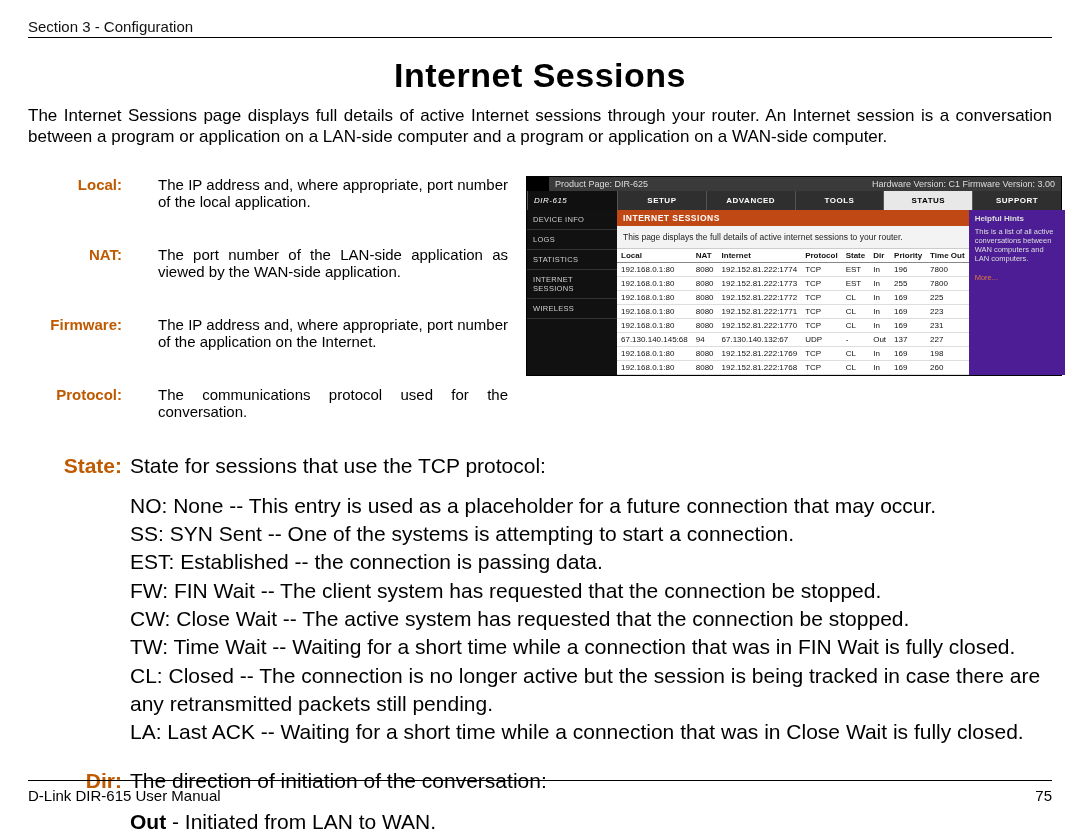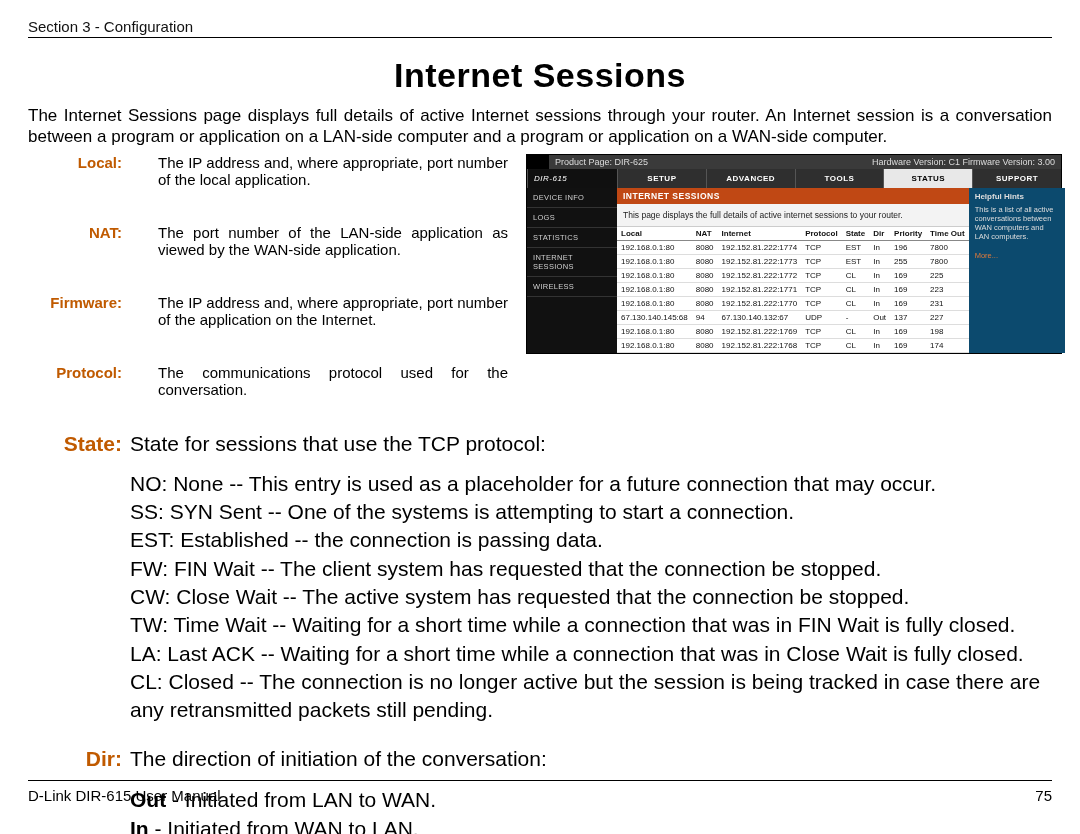--- a/index.html
+++ b/index.html
@@ -15,21 +15,21 @@
   .top-line { font-size: 15px; color: #111; margin-bottom: 2px; }
   .hr { border: none; border-top: 1.5px solid #000; width: 100%; }
   h1.title {
     font-family: "Arial Narrow", Arial, sans-serif;
     font-weight: 800;
     font-size: 34px;
     text-align: center;
     letter-spacing: 0.5px;
     margin: 18px 0 10px 0;
   }
-  .intro { font-size: 17px; line-height: 1.25; text-align: justify; margin-bottom: 6px; }
+  .intro { font-size: 17px; line-height: 1.25; text-align: justify; margin-bottom: 28px; }
 
   .content-row { display: flex; gap: 18px; align-items: flex-start; }
   .defs-col { flex: 0 0 480px; }
   .img-col { flex: 1; }
 
   .def-grid {
     display: grid;
     grid-template-columns: 94px 1fr;
     column-gap: 8px;
     row-gap: 22px;
@@ -100,21 +100,21 @@
   .router .main { flex: 1; background: #fff; }
   .router .main .m-title {
     background: #c04814; color: #fff; font-weight: 700;
     font-size: 8.5px; padding: 3px 6px; letter-spacing: 0.5px;
   }
   .router .main .m-desc {
     background: #f3f3f3; color: #222; font-size: 8.5px;
     padding: 6px; border-bottom: 1px solid #ccc;
   }
   .router .hints {
-    flex: 0 0 96px; background: #0c4a6e; color: #ddd;
+    flex: 0 0 96px; background: #4c1d95; color: #ddd;
     font-size: 7.5px; padding: 4px 6px;
   }
   .router .hints .h-title { font-weight: 700; margin-bottom: 4px; font-size: 8px; }
   .router .hints .more { color: #e27a3a; margin-top: 10px; }
 
   .router table.sess {
     width: 100%; border-collapse: collapse; font-size: 8px; color: #111;
   }
   .router table.sess th, .router table.sess td {
     text-align: left; padding: 2px 4px; border-bottom: 1px solid #ddd;
@@ -259,21 +259,21 @@
                   <td>198</td>
                 </tr>
                 <tr>
                   <td>192.168.0.1:80</td>
                   <td>8080</td>
                   <td>192.152.81.222:1768</td>
                   <td>TCP</td>
                   <td>CL</td>
                   <td>In</td>
                   <td>169</td>
-                  <td>174</td>
+                  <td>260</td>
                 </tr>
               </tbody>
           </table>
         </div>
         <div class="hints">
           <div class="h-title">Helpful Hints</div>
           <div>This is a list of all active conversations between WAN computers and LAN computers.</div>
           <div class="more">More...</div>
         </div>
       </div>
@@ -285,22 +285,22 @@
   <div class="def-term">State:</div>
   <div class="def-body">
     <div>State for sessions that use the TCP protocol:</div>
     <div class="state-lines" id="state-lines">
         <div>NO: None -- This entry is used as a placeholder for a future connection that may occur.</div>
         <div>SS: SYN Sent -- One of the systems is attempting to start a connection.</div>
         <div>EST: Established -- the connection is passing data.</div>
         <div>FW: FIN Wait -- The client system has requested that the connection be stopped.</div>
         <div>CW: Close Wait -- The active system has requested that the connection be stopped.</div>
         <div>TW: Time Wait -- Waiting for a short time while a connection that was in FIN Wait is fully closed.</div>
+        <div>CL: Closed -- The connection is no longer active but the session is being tracked in case there are any retransmitted packets still pending.</div>
         <div>LA: Last ACK -- Waiting for a short time while a connection that was in Close Wait is fully closed.</div>
-        <div>CL: Closed -- The connection is no longer active but the session is being tracked in case there are any retransmitted packets still pending.</div>
       </div>
   </div>
 
   <div class="def-term">Dir:</div>
   <div class="def-body">
     <div>The direction of initiation of the conversation:</div>
     <div class="dir-lines">
       <div><b>Out</b><span> - Initiated from LAN to WAN.</span></div>
       <div><b>In</b><span> - Initiated from WAN to LAN.</span></div>
     </div>

